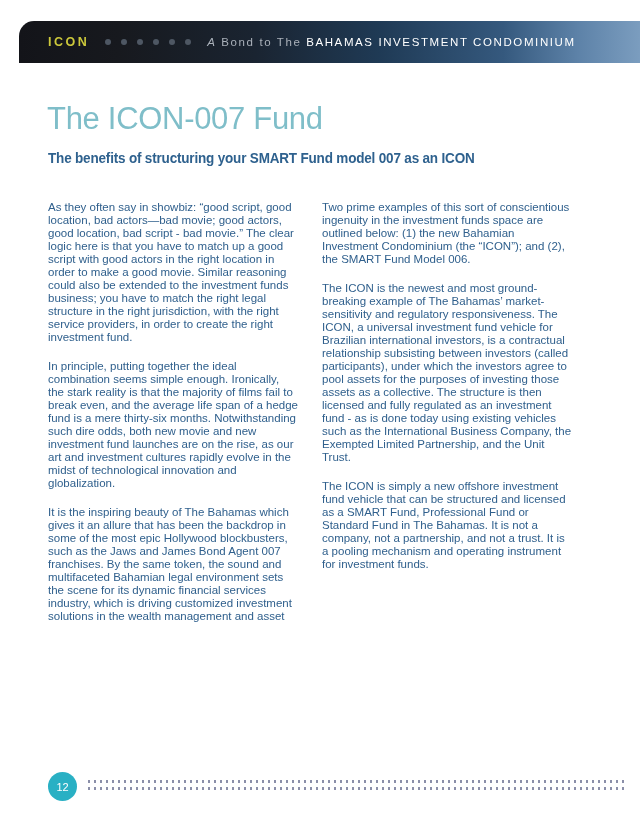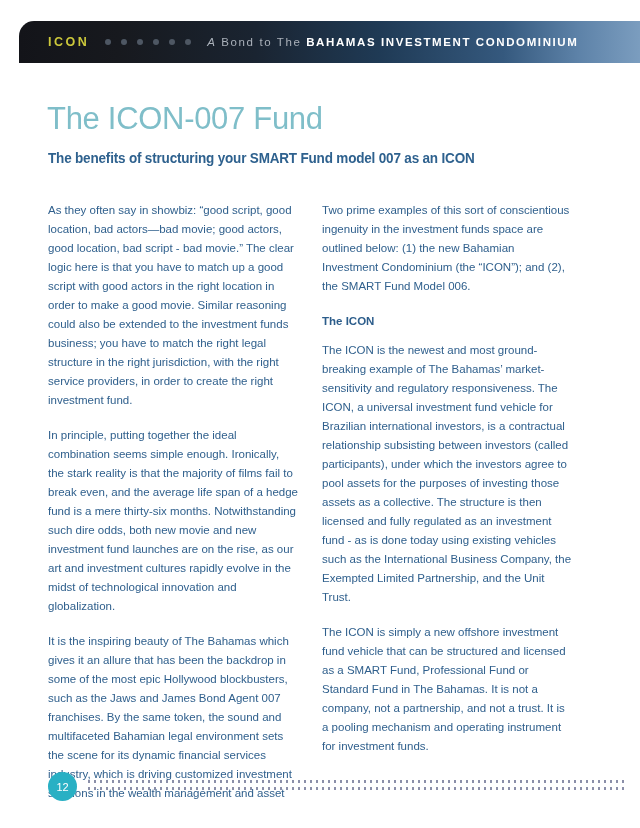--- a/index.html
+++ b/index.html
@@ -47,21 +47,21 @@
   .tagline {
     margin-left: 16px;
     font-size: 11.5px;
     letter-spacing: 1.6px;
     color: #aab1ba;
     white-space: nowrap;
   }
   .tagline .italic-a { font-style: italic; }
   .tagline .tagline-main {
     color: #ffffff;
-    font-weight: bold;
+    font-weight: normal;
   }
 
   
   .page-title {
     position: absolute;
     top: 101px; left: 47px;
     font-size: 31px;
     font-weight: 300;
     letter-spacing: -0.3px;
     color: #7fbec9;
@@ -84,21 +84,21 @@
     position: absolute;
     top: 201px; left: 48px;
     width: 524px;
     display: flex;
     gap: 24px;
   }
   .column { width: 250px; }
   .body-para {
     margin: 0 0 16px 0;
     font-size: 11.5px;
-    line-height: 19px;
+    line-height: 13px;
     color: #30608d;
     text-align: left;
   }
   .col-heading {
     margin: 17px 0 11px 0;
     font-size: 11.5px;
     line-height: 16.5px;
     font-weight: bold;
     color: #2c5d8b;
   }
@@ -149,21 +149,20 @@
   <div class="page-subtitle">The benefits of structuring your SMART Fund model 007 as an ICON</div>
 
   <div class="columns">
     <div class="column" id="col-left">
         <p class="body-para">As they often say in showbiz: “good script, good location, bad actors—bad movie; good actors, good location, bad script - bad movie.” The clear logic here is that you have to match up a good script with good actors in the right location in order to make a good movie. Similar reasoning could also be extended to the investment funds business; you have to match the right legal structure in the right jurisdiction, with the right service providers, in order to create the right investment fund.</p>
         <p class="body-para">In principle, putting together the ideal combination seems simple enough. Ironically, the stark reality is that the majority of films fail to break even, and the average life span of a hedge fund is a mere thirty-six months. Notwithstanding such dire odds, both new movie and new investment fund launches are on the rise, as our art and investment cultures rapidly evolve in the midst of technological innovation and globalization.</p>
         <p class="body-para">It is the inspiring beauty of The Bahamas which gives it an allure that has been the backdrop in some of the most epic Hollywood blockbusters, such as the Jaws and James Bond Agent 007 franchises. By the same token, the sound and multifaceted Bahamian legal environment sets the scene for its dynamic financial services industry, which is driving customized investment solutions in the wealth management and asset</p>
       </div>
     <div class="column" id="col-right">
         <p class="body-para">Two prime examples of this sort of conscientious ingenuity in the investment funds space are outlined below: (1) the new Bahamian Investment Condominium (the “ICON”); and (2), the SMART Fund Model 006.</p>
-        <h3 class="col-heading">The ICON</h3>
         <p class="body-para">The ICON is the newest and most ground-breaking example of The Bahamas’ market-sensitivity and regulatory responsiveness. The ICON, a universal investment fund vehicle for Brazilian international investors, is a contractual relationship subsisting between investors (called participants), under which the investors agree to pool assets for the purposes of investing those assets as a collective. The structure is then licensed and fully regulated as an investment fund - as is done today using existing vehicles such as the International Business Company, the Exempted Limited Partnership, and the Unit Trust.</p>
         <p class="body-para">The ICON is simply a new offshore investment fund vehicle that can be structured and licensed as a SMART Fund, Professional Fund or Standard Fund in The Bahamas. It is not a company, not a partnership, and not a trust. It is a pooling mechanism and operating instrument for investment funds.</p>
       </div>
   </div>
 
   <div class="page-number-badge">12</div>
   <div class="footer-dots"></div>
 
 </div>
 

